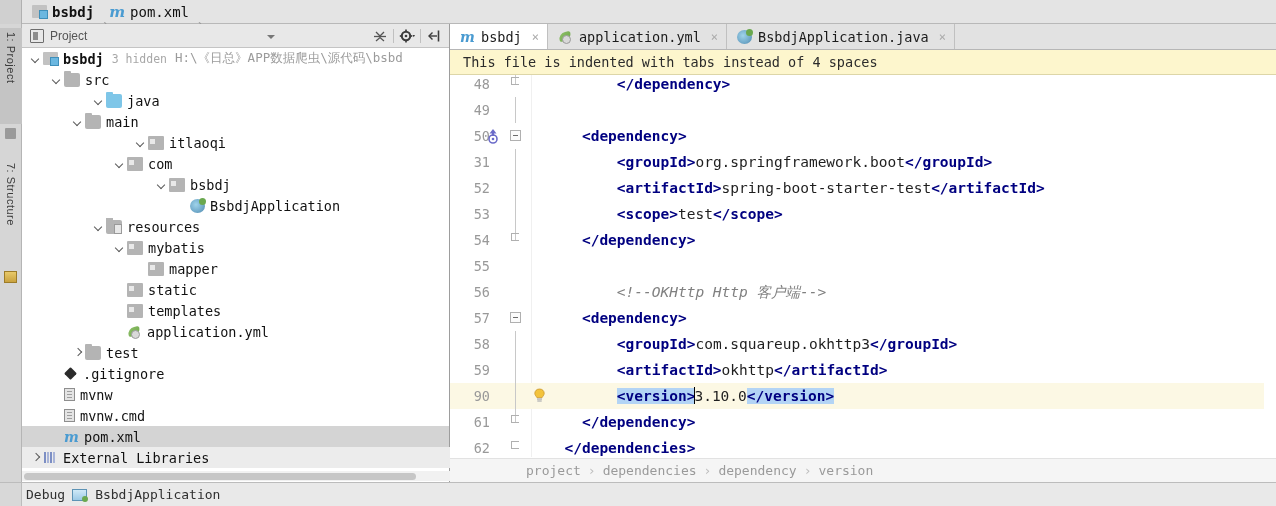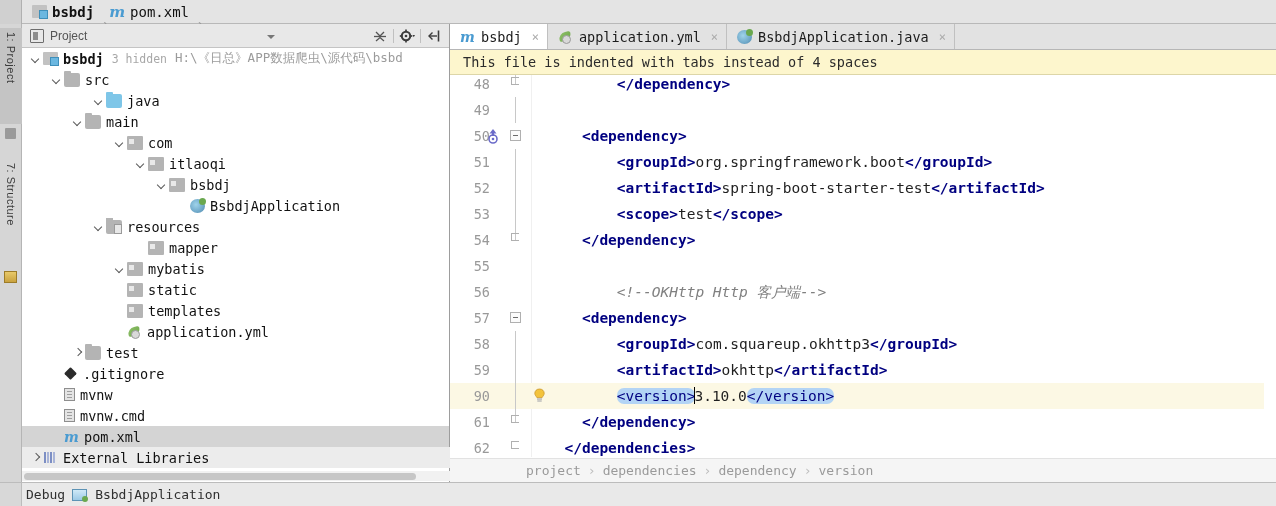--- a/index.html
+++ b/index.html
@@ -258,21 +258,21 @@
 
   .code-line {
     position: absolute; left: 97px; right: 0; height: 26px; line-height: 26px;
     font-family: "DejaVu Sans Mono", monospace; font-size: 14.5px;
     white-space: pre; color: #222222;
   }
   .hl-row {
     position: absolute; left: 0; right: 0; height: 26px; background: #fcf8e4;
   }
   .tagn { color: #000080; font-weight: bold; }
-  .tagb { color: #000080; font-weight: normal; background: #b3d4f5; border-radius: 7px; }
+  .tagb { color: #000080; font-weight: bold; background: #b3d4f5; }
   .txt  { color: #1f1f1f; }
   .cmt  { color: #808080; font-style: italic; }
 
   .caret {
     display: inline-block; width: 1px; height: 17px; background: #000;
     vertical-align: -3px; margin: 0 -1px;
   }
 
   .breadcrumb-bar {
     position: absolute; left: 0; bottom: 0; width: 826px; height: 24px;
@@ -400,60 +400,60 @@
           <span class="ficon folder-blue"></span>
           <span class="tlabel">java</span>
         </div>
         <div class="trow">
           <span style="display:inline-block;width:50px;flex:0 0 auto"></span>
           <span class="arrow down"></span>
           <span class="ficon folder-gray"></span>
           <span class="tlabel">main</span>
         </div>
         <div class="trow">
+          <span style="display:inline-block;width:113px;flex:0 0 auto"></span>
+          <span class="arrow down"></span>
+          <span class="ficon folder-pkg"></span>
+          <span class="tlabel">itlaoqi</span>
+        </div>
+        <div class="trow">
           <span style="display:inline-block;width:92px;flex:0 0 auto"></span>
           <span class="arrow down"></span>
           <span class="ficon folder-pkg"></span>
           <span class="tlabel">com</span>
         </div>
         <div class="trow">
-          <span style="display:inline-block;width:113px;flex:0 0 auto"></span>
-          <span class="arrow down"></span>
-          <span class="ficon folder-pkg"></span>
-          <span class="tlabel">itlaoqi</span>
-        </div>
-        <div class="trow">
           <span style="display:inline-block;width:134px;flex:0 0 auto"></span>
           <span class="arrow down"></span>
           <span class="ficon folder-pkg"></span>
           <span class="tlabel">bsbdj</span>
         </div>
         <div class="trow">
           <span style="display:inline-block;width:155px;flex:0 0 auto"></span>
           <span class="arrow"></span>
           <span class="ficon icon-spring"></span>
           <span class="tlabel">BsbdjApplication</span>
         </div>
         <div class="trow">
           <span style="display:inline-block;width:71px;flex:0 0 auto"></span>
           <span class="arrow down"></span>
           <span class="ficon folder-res"></span>
           <span class="tlabel">resources</span>
         </div>
         <div class="trow">
+          <span style="display:inline-block;width:92px;flex:0 0 auto"></span>
+          <span class="arrow down"></span>
+          <span class="ficon folder-pkg"></span>
+          <span class="tlabel">mybatis</span>
+        </div>
+        <div class="trow">
           <span style="display:inline-block;width:113px;flex:0 0 auto"></span>
           <span class="arrow"></span>
           <span class="ficon folder-pkg"></span>
           <span class="tlabel">mapper</span>
-        </div>
-        <div class="trow">
-          <span style="display:inline-block;width:92px;flex:0 0 auto"></span>
-          <span class="arrow down"></span>
-          <span class="ficon folder-pkg"></span>
-          <span class="tlabel">mybatis</span>
         </div>
         <div class="trow">
           <span style="display:inline-block;width:92px;flex:0 0 auto"></span>
           <span class="arrow"></span>
           <span class="ficon folder-pkg"></span>
           <span class="tlabel">static</span>
         </div>
         <div class="trow">
           <span style="display:inline-block;width:92px;flex:0 0 auto"></span>
           <span class="arrow"></span>
@@ -552,21 +552,21 @@
           <div class="fold" style="top: 48px;">
             <span class="box"></span>
           </div>
           <div class="gutter-run" style="top: 53px;"><svg width="16" height="16" viewBox="0 0 16 16">
               <circle cx="8" cy="11" r="4" fill="none" stroke="#6b6bc9" stroke-width="1.6"></circle>
               <circle cx="8" cy="11" r="1.3" fill="#6b6bc9"></circle>
               <path d="M8 1 L11.5 5.5 L4.5 5.5 Z" fill="#6b6bc9"></path>
               <rect x="7" y="5" width="2" height="3" fill="#6b6bc9"></rect>
             </svg></div>
           <div class="code-line" style="top: 48px;"><span class="txt">    </span><span class="tagn">&lt;dependency&gt;</span></div>
-          <div class="lineno" style="top: 74px;">51</div>
+          <div class="lineno" style="top: 74px;">31</div>
           <div class="fold" style="top: 74px;">
             <span class="stem"></span>
           </div>
           <div class="code-line" style="top: 74px;"><span class="txt">        </span><span class="tagn">&lt;groupId&gt;</span><span class="txt">org.springframework.boot</span><span class="tagn">&lt;/groupId&gt;</span></div>
           <div class="lineno" style="top: 100px;">52</div>
           <div class="fold" style="top: 100px;">
             <span class="stem"></span>
           </div>
           <div class="code-line" style="top: 100px;"><span class="txt">        </span><span class="tagn">&lt;artifactId&gt;</span><span class="txt">spring-boot-starter-test</span><span class="tagn">&lt;/artifactId&gt;</span></div>
           <div class="lineno" style="top: 126px;">53</div>

